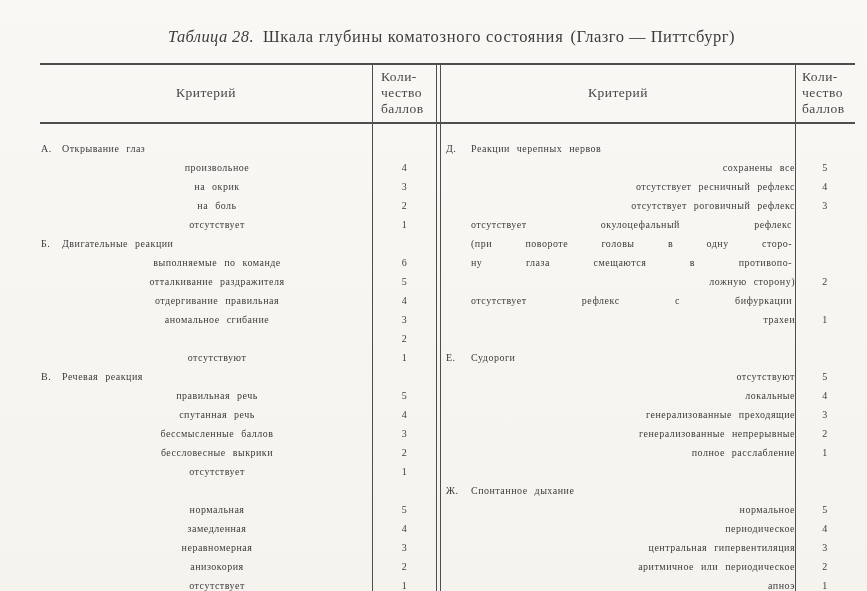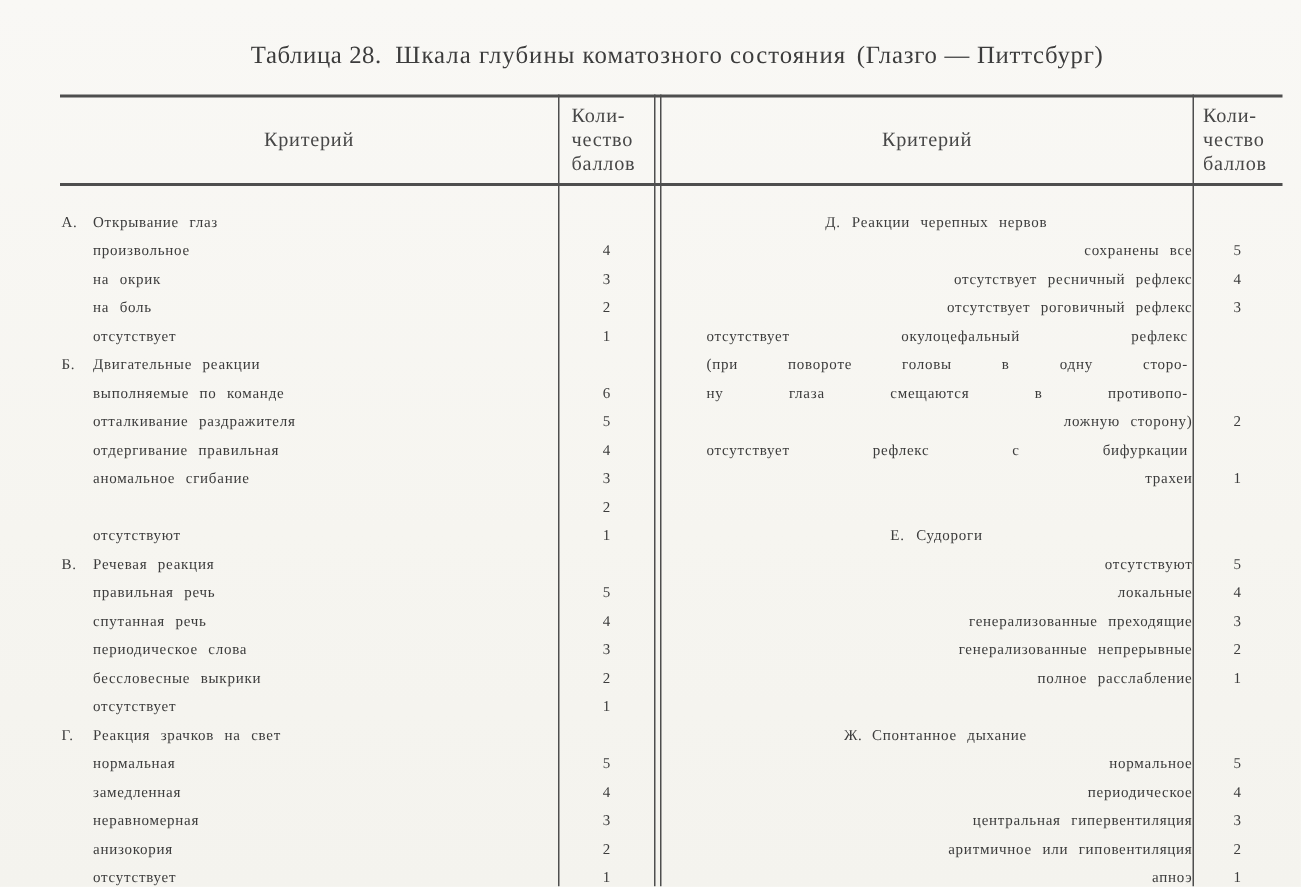--- a/index.html
+++ b/index.html
@@ -19,21 +19,21 @@
     position:relative;
     overflow:hidden;
   }
 
   
   .page-title{
     position:absolute;top:27px;left:0;width:867px;
     text-align:center;font-size:16.5px;letter-spacing:.4px;
     white-space:nowrap;
   }
-  .t-prefix{margin-right:9px;margin-left:36px;}
+  .t-prefix{font-style:italic;margin-right:9px;margin-left:36px;}
   .t-main{font-weight:normal;letter-spacing:.7px;margin-right:7px;}
   .t-suffix{letter-spacing:.5px;text-align:center;}
 
   
   .scan-table{position:absolute;left:40px;top:63px;width:815px;height:528px;}
   .rule-top{position:absolute;top:0;left:0;width:100%;height:1.8px;background:var(--rule);}
   .rule-header{position:absolute;top:59px;left:0;width:100%;height:1.6px;background:var(--rule);}
   .vl{position:absolute;top:0;bottom:0;width:1.4px;background:var(--rule);}
   .vl1{left:332px;}
   .vl2{left:755px;}
@@ -52,24 +52,24 @@
   .hdr-pts-left{position:absolute;top:6px;left:341px;width:55px;line-height:16px;}
   .hdr-pts-right{position:absolute;top:6px;left:762px;width:52px;line-height:16px;}
 
   
   .body-half{position:absolute;top:76px;font-size:10px;}
   .body-left{left:0;width:397px;}
   .body-right{left:401px;width:414px;}
   .row{display:flex;height:19px;line-height:19px;
     letter-spacing:.5px;word-spacing:4px;white-space:nowrap;}
   .row .lbl{flex:1 1 auto;overflow:hidden;}
-  .body-left  .lbl.item{padding-left:22px;}
+  .body-left  .lbl.item{padding-left:22px;text-align:center;}
   .body-right .lbl.item{padding-left:30px;text-align:right;}
   .body-left  .lbl.section{padding-left:1px;}
-  .body-right .lbl.section{padding-left:5px;text-align:center;}
+  .body-right .lbl.section{padding-left:5px;}
   .letter{display:inline-block;}
   .body-left  .letter{width:21px;}
   .body-right .letter{width:25px;}
   .lbl.fill{white-space:normal;text-align:justify;text-align-last:justify;padding-right:3px;}
   .pts{flex:none;text-align:center;}
   .body-left  .pts{width:65px;}
   .body-right .pts{width:60px;}
   .spacer{height:19px;}
   .italic{font-style:italic;margin-top:47px;}
 </style>
@@ -155,33 +155,32 @@
       </div>
       <div class="row">
         <div class="lbl item">правильная речь</div>
         <div class="pts">5</div>
       </div>
       <div class="row">
         <div class="lbl item">спутанная речь</div>
         <div class="pts">4</div>
       </div>
       <div class="row">
-        <div class="lbl item">периодическое слова</div>
+        <div class="lbl item">бессмысленные баллов</div>
         <div class="pts">3</div>
       </div>
       <div class="row">
         <div class="lbl item">бессловесные выкрики</div>
         <div class="pts">2</div>
       </div>
       <div class="row">
         <div class="lbl item">отсутствует</div>
         <div class="pts">1</div>
       </div>
       <div class="row">
-        <div class="lbl section"><span class="letter">Г.</span><span class="sec-title">Реакция зрачков на свет</span></div>
         <div class="pts"></div>
       </div>
       <div class="row">
         <div class="lbl item">нормальная</div>
         <div class="pts">5</div>
       </div>
       <div class="row">
         <div class="lbl item">замедленная</div>
         <div class="pts">4</div>
       </div>
@@ -275,21 +274,21 @@
       </div>
       <div class="row">
         <div class="lbl item">периодическое</div>
         <div class="pts">4</div>
       </div>
       <div class="row">
         <div class="lbl item">центральная гипервентиляция</div>
         <div class="pts">3</div>
       </div>
       <div class="row">
-        <div class="lbl item">аритмичное или гиповентиляция</div>
+        <div class="lbl item">аритмичное или периодическое</div>
         <div class="pts">2</div>
       </div>
       <div class="row">
         <div class="lbl item">апноэ</div>
         <div class="pts">1</div>
       </div>
     </div>
 </div>
 
 </body></html>

